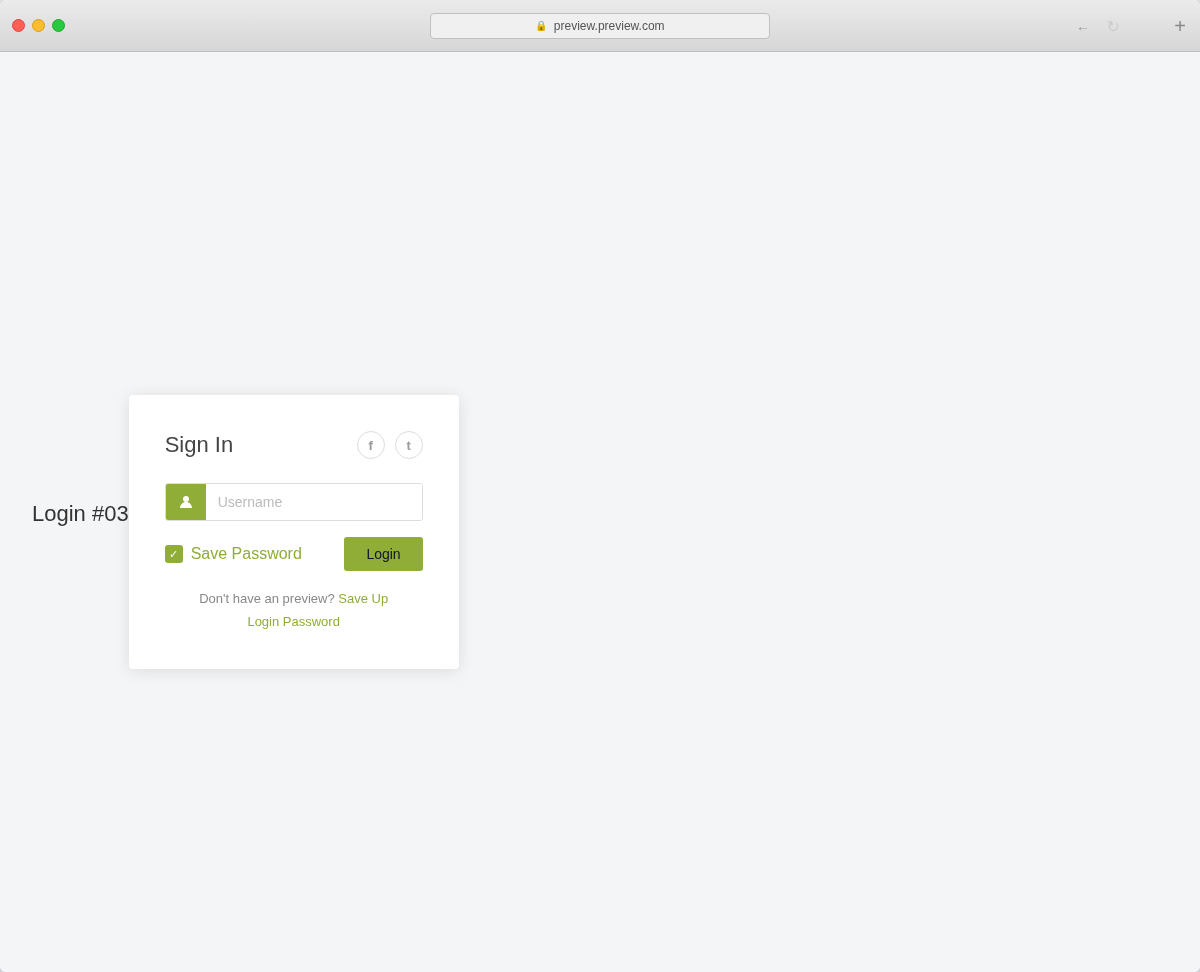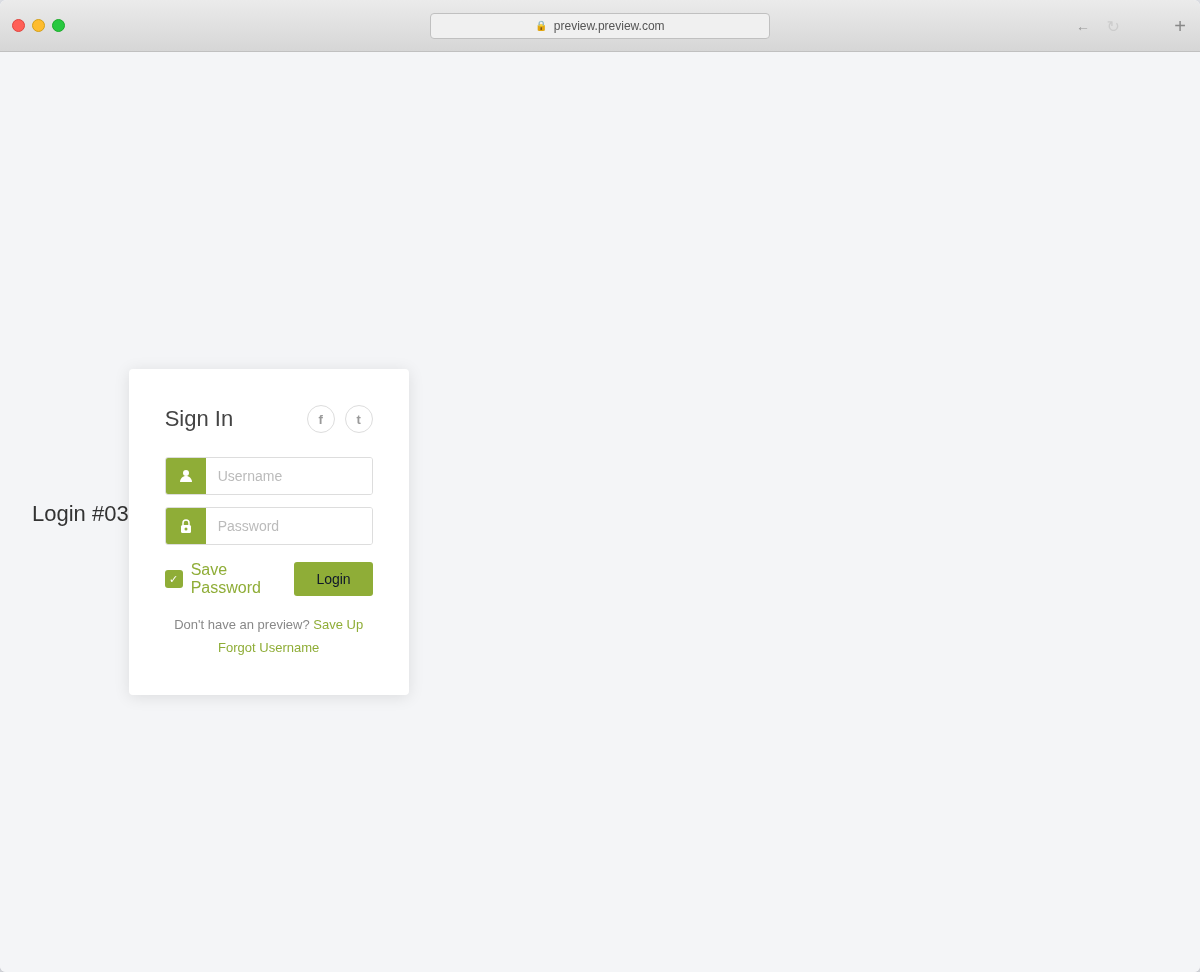--- a/index.html
+++ b/index.html
@@ -92,21 +92,21 @@
       color: #333;
       margin-bottom: 36px;
     }
 
     
     .login-card {
       background: #fff;
       border-radius: 4px;
       box-shadow: 0 2px 16px rgba(0,0,0,0.1);
       padding: 36px 36px 40px;
-      width: 280px;
+      width: 330px;
     }
 
     .card-header {
       display: flex;
       align-items: center;
       justify-content: space-between;
       margin-bottom: 24px;
     }
 
     .sign-in-title {
@@ -289,44 +289,34 @@
       <div class="input-group">
         <div class="input-icon">
           <svg width="16" height="16" viewBox="0 0 16 16" fill="white" xmlns="http://www.w3.org/2000/svg">
             <circle cx="8" cy="5" r="3"></circle>
             <path d="M2 14c0-3.3 2.7-6 6-6s6 2.7 6 6H2z"></path>
           </svg>
         </div>
         <input type="text" class="input-field" placeholder="Username" style="">
       </div>
 
-      <div class="input-group">
-        <div class="input-icon">
-          <svg width="14" height="16" viewBox="0 0 14 16" fill="white" xmlns="http://www.w3.org/2000/svg">
-            <rect x="2" y="7" width="10" height="8" rx="1.5"></rect>
-            <path d="M4 7V5a3 3 0 016 0v2" stroke="white" stroke-width="1.5" fill="none"></path>
-            <circle cx="7" cy="11" r="1.5" fill="#8fad37"></circle>
-          </svg>
-        </div>
-        <input type="password" class="input-field" placeholder="Password" style="">
-      </div>
 
       <div class="save-password-row">
         <div class="save-password-left">
           <div class="checkbox-custom">
             <span class="checkbox-check">✓</span>
           </div>
           <span class="save-password-label">Save Password</span>
         </div>
         <button class="login-btn">Login</button>
       </div>
 
       <div class="card-footer">
         <p class="footer-text">
           <span>Don't have an preview?</span>
           <a class="signup-link">Save Up</a>
         </p>
-        <a class="forgot-link">Forgot Username</a>
+        <a class="forgot-link">Login Password</a>
       </div>
 
     </div>
   </div>
 </div>
 
 </body></html>

